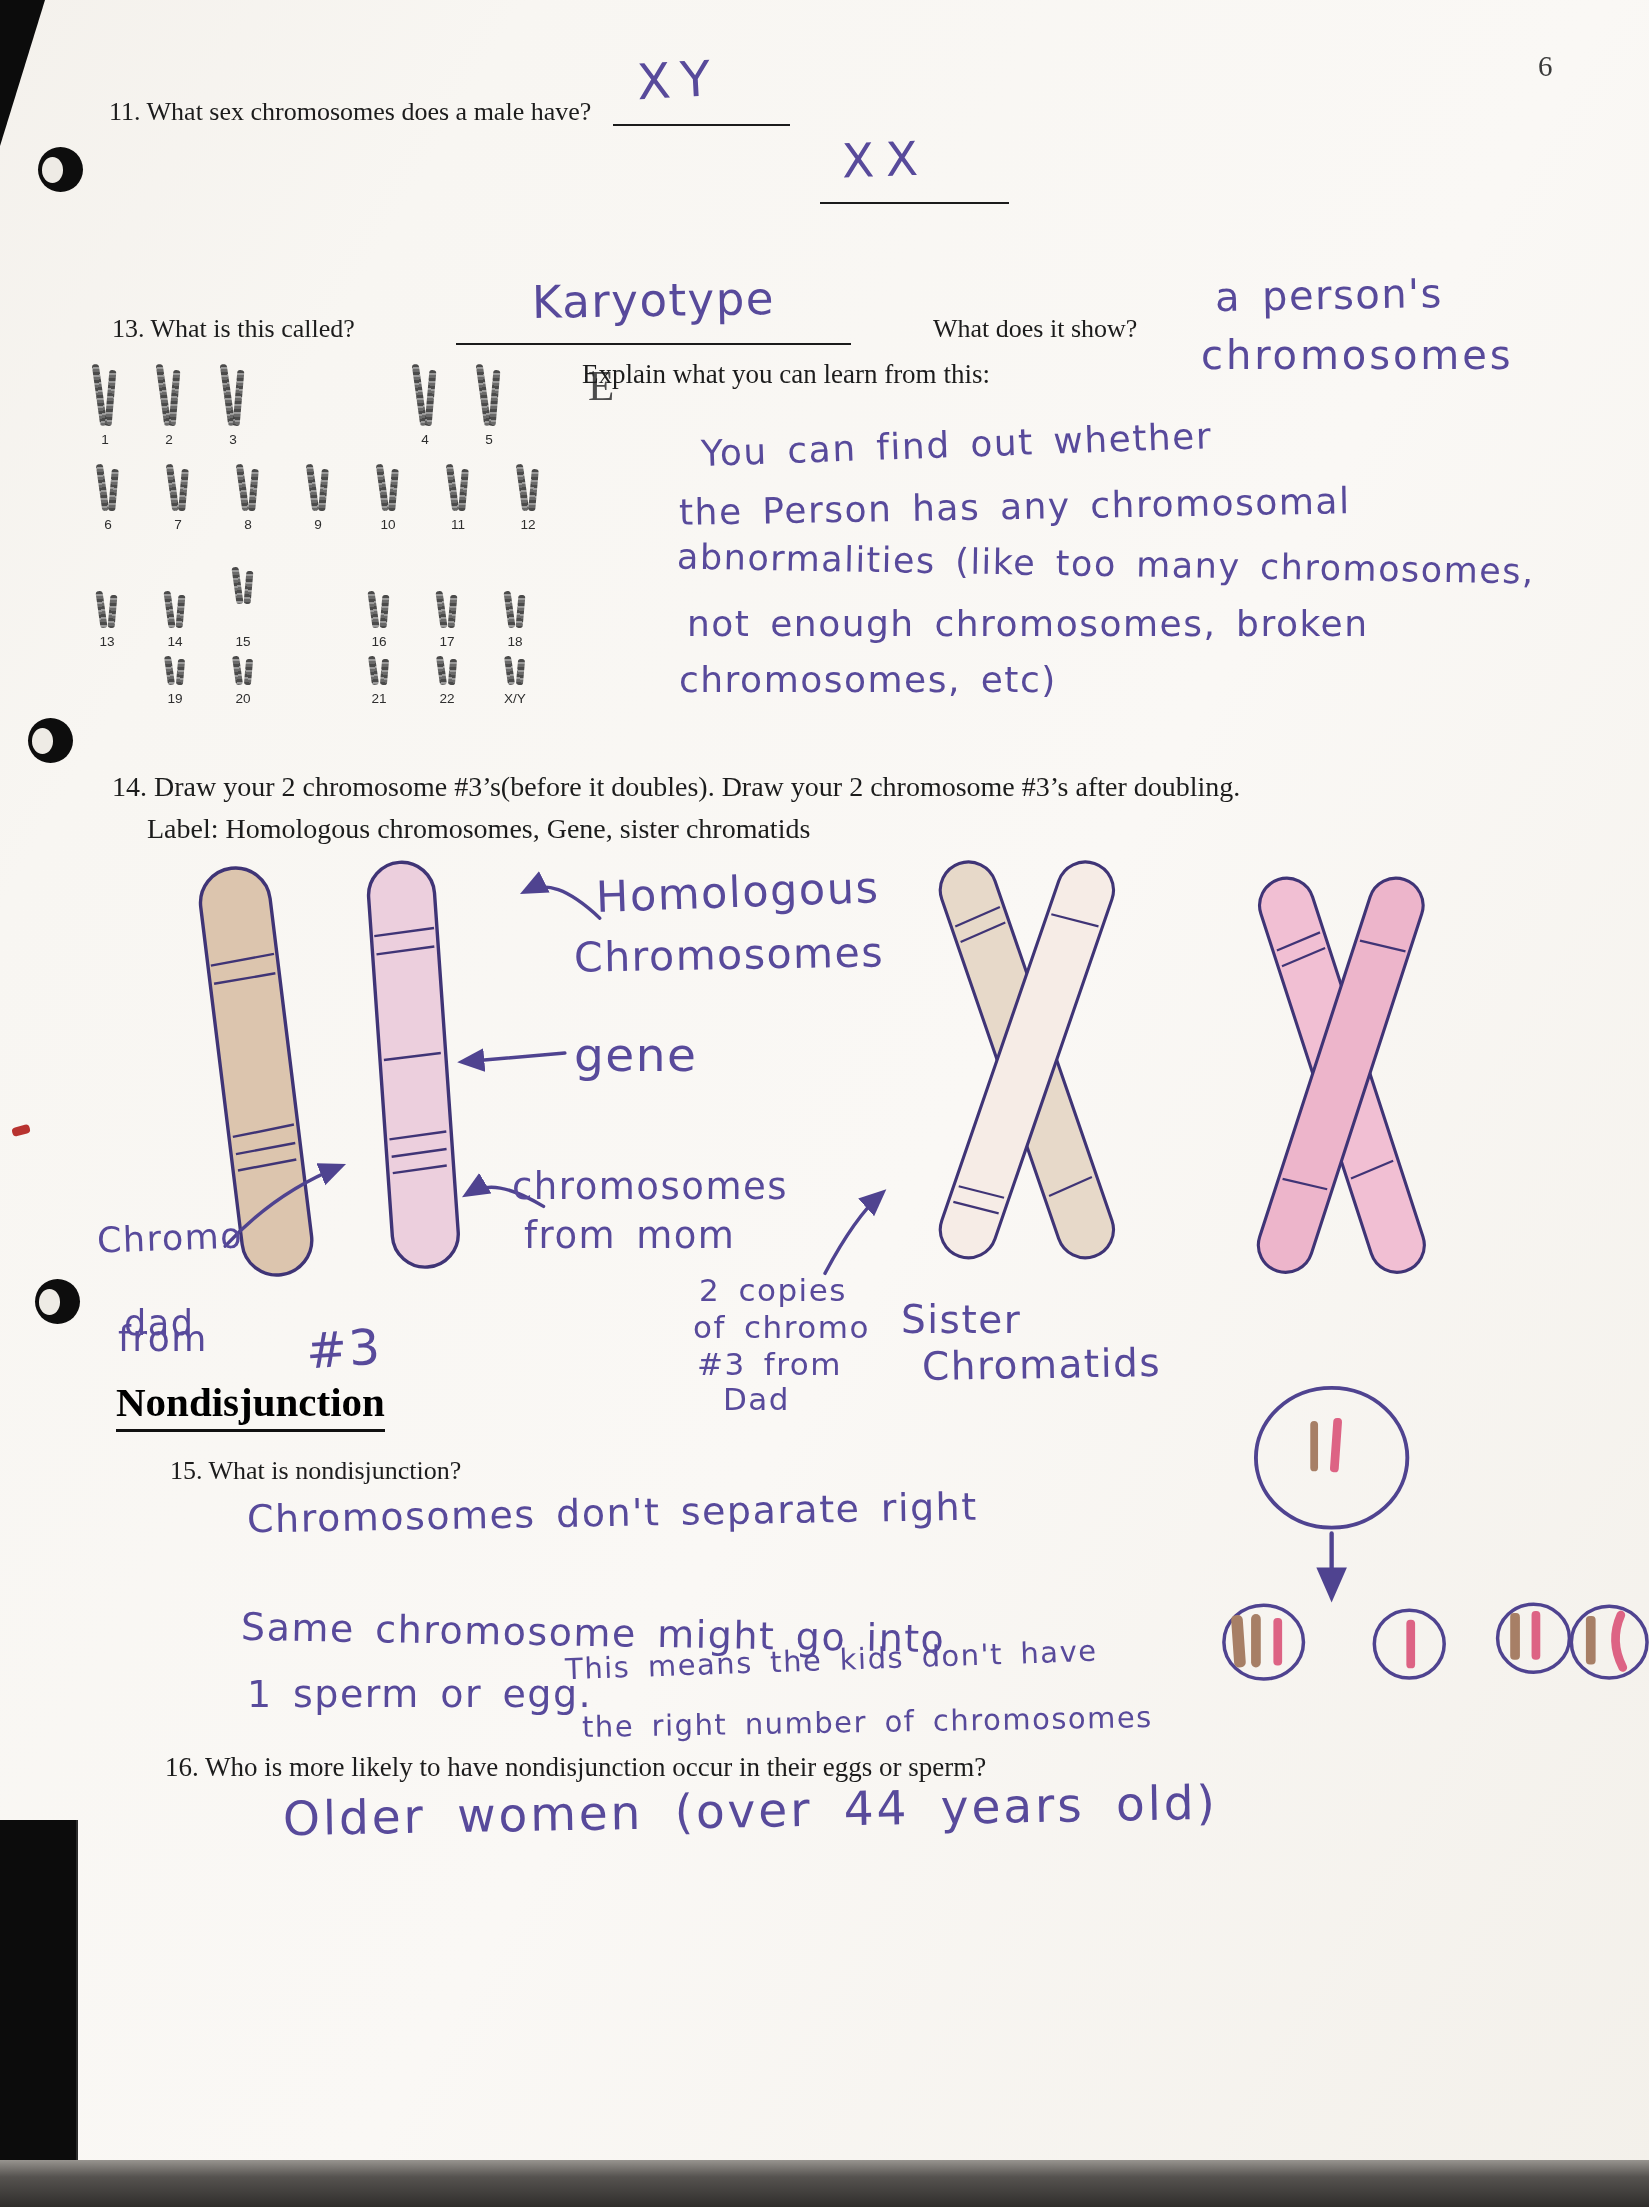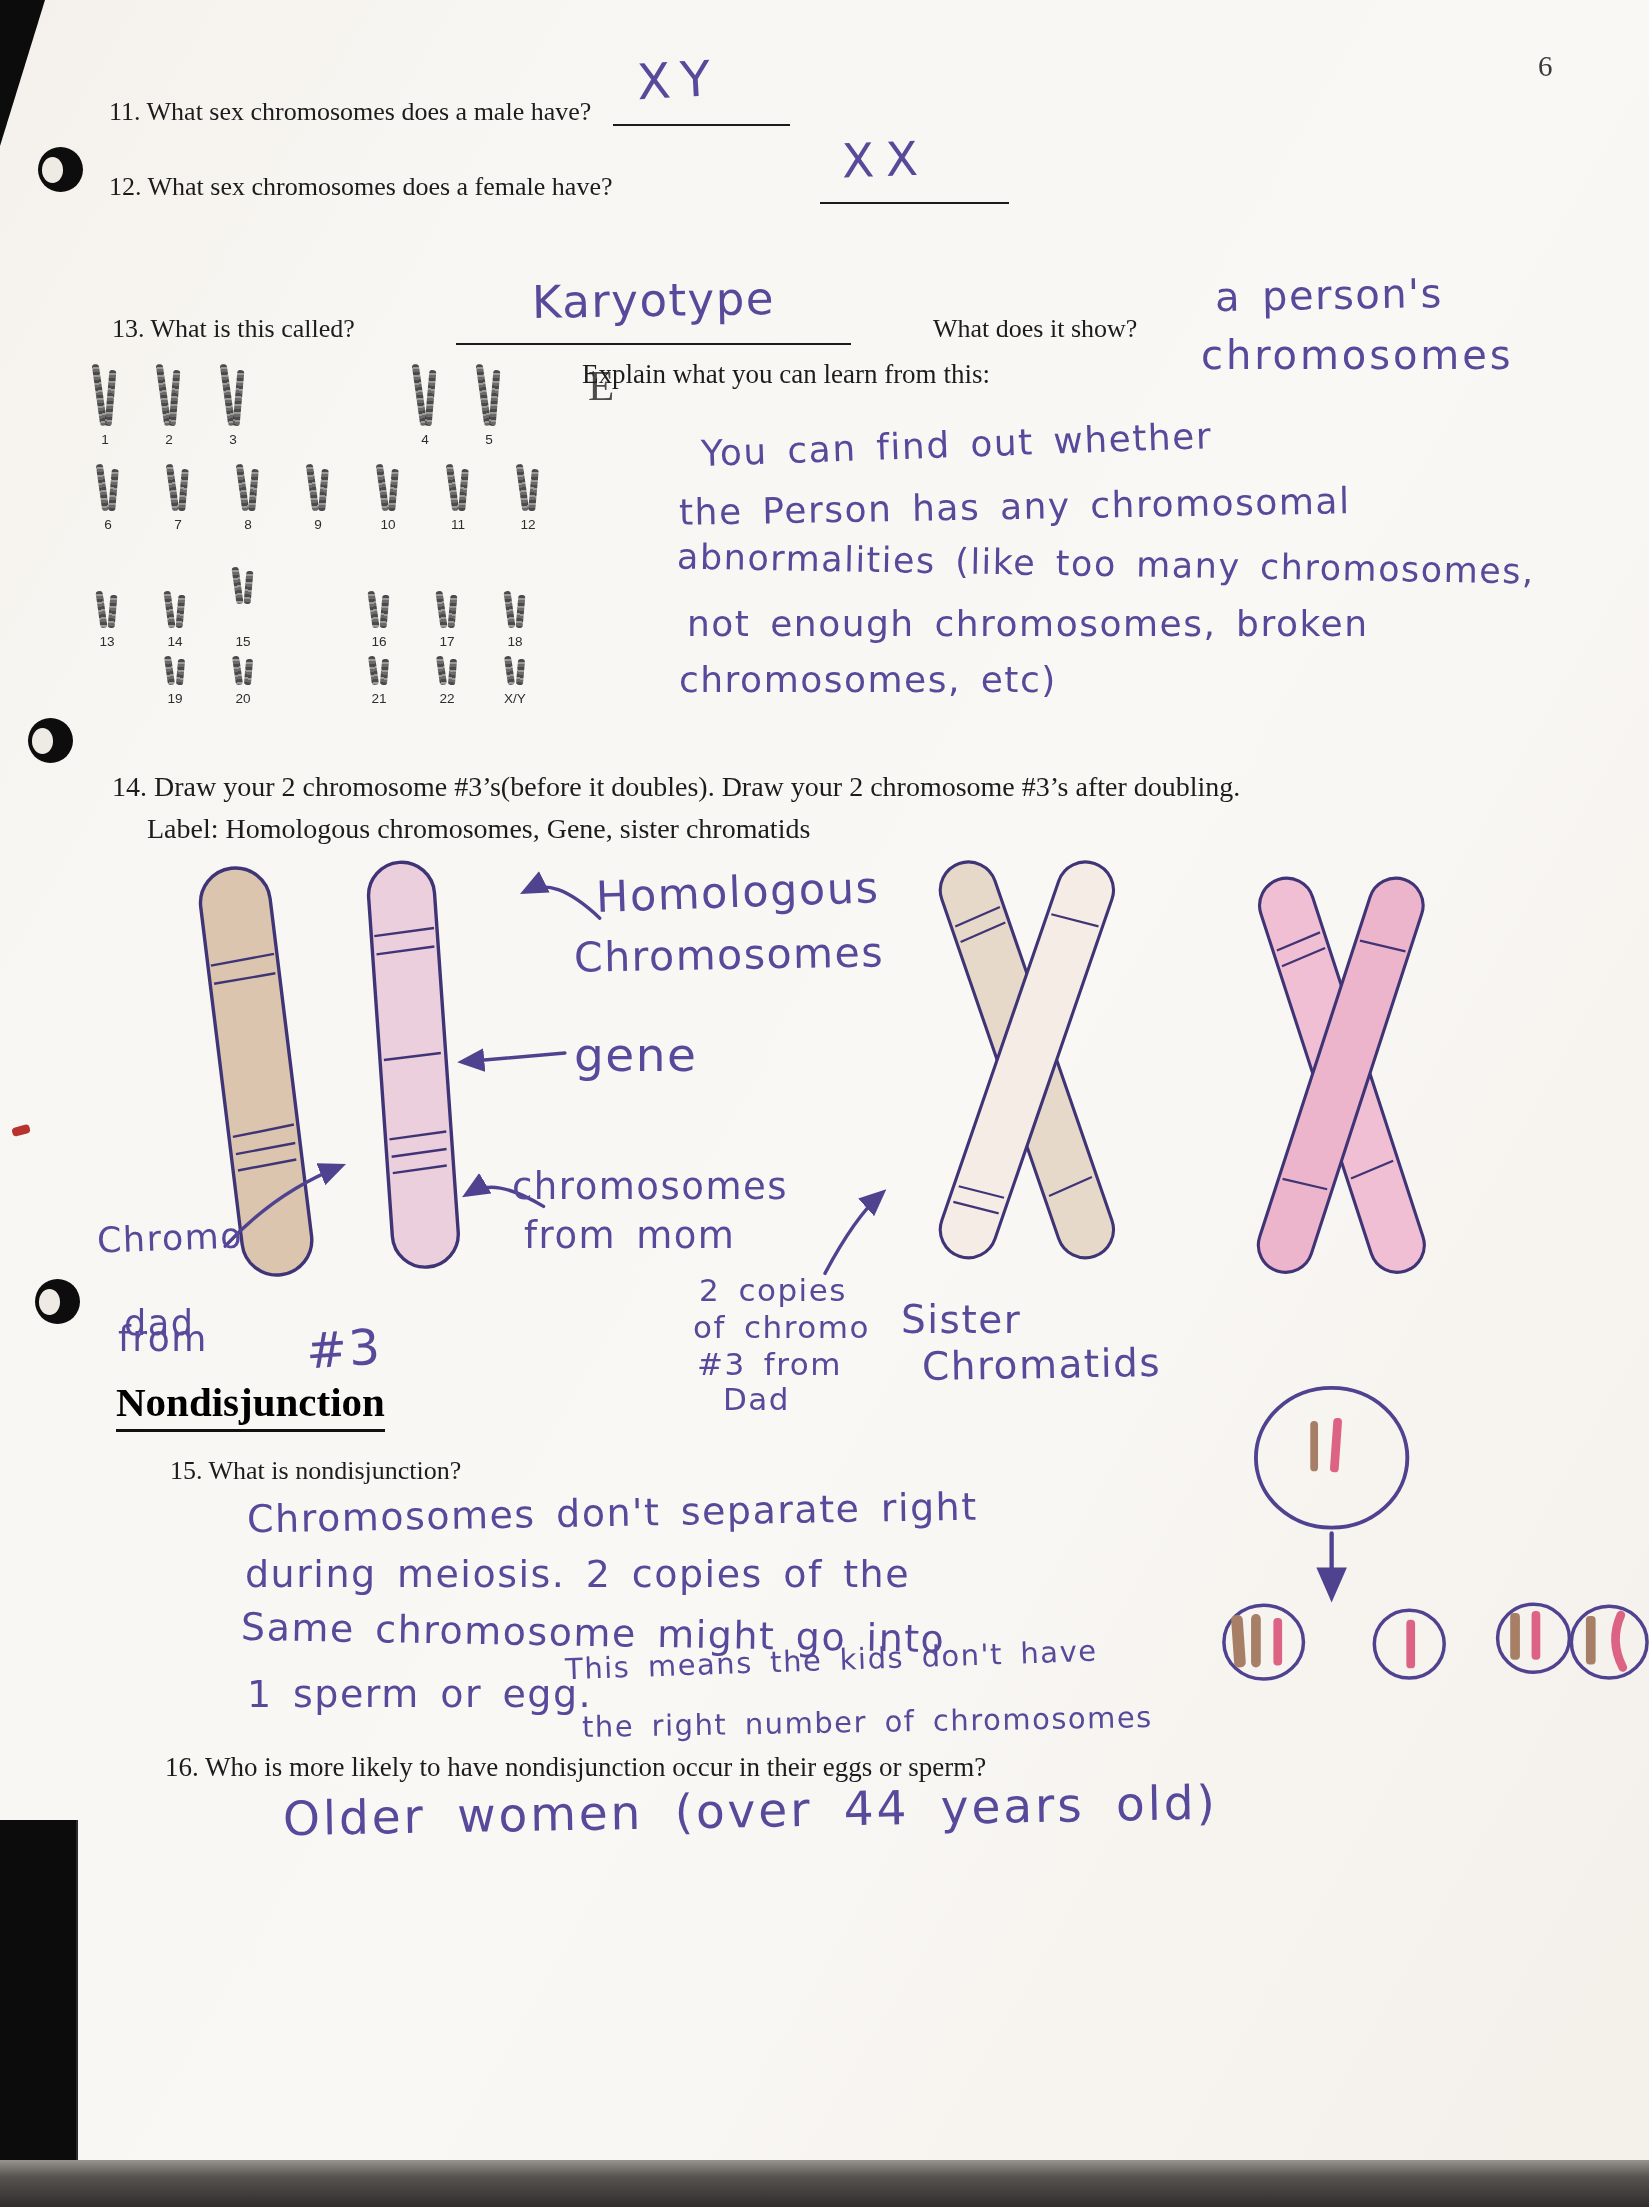--- a/index.html
+++ b/index.html
@@ -135,21 +135,20 @@
   <div class="abs hole" style="left:35px;top:1279px;">
       <div class="hole-lite"></div>
     </div>
 
   <div class="abs p" style="left:1538px;top:50px;font-size:29px;color:#3a3a3a;">6</div>
 
   <div class="abs p" style="left:109px;top:97px;font-size:26px;">11. What sex chromosomes does a male have?</div>
   <div class="abs blank" style="left:613px;top:68px;width:177px;height:56px;"></div>
   <div class="abs hw" style="left:637px;top:56px;font-size:49px;letter-spacing:9.7px;transform:rotate(-3deg);">XY</div>
 
-  <div class="abs p" style="left:109px;top:172px;font-size:26px;">12. What sex chromosomes does a female have?</div>
   <div class="abs blank" style="left:820px;top:146px;width:189px;height:56px;"></div>
   <div class="abs hw" style="left:842px;top:136px;font-size:47px;letter-spacing:11.6px;transform:rotate(-2deg);">XX</div>
 
   <div class="abs p" style="left:112px;top:314px;font-size:26px;">13. What is this called?</div>
   <div class="abs blank" style="left:456px;top:283px;width:395px;height:60px;"></div>
   <div class="abs hw" style="left:532px;top:278px;font-size:45px;transform:rotate(-1deg);">Karyotype</div>
   <div class="abs p" style="left:933px;top:314px;font-size:26px;">What does it show?</div>
   <div class="abs hw" style="left:1215px;top:275px;font-size:40px;transform:rotate(-1deg);">a person's</div>
   <div class="abs hw" style="left:1201px;top:335px;font-size:40px;letter-spacing:2.9px;">chromosomes</div>
 
@@ -355,21 +354,20 @@
   <div class="abs hw" style="left:693px;top:1312px;font-size:31px;">of chromo</div>
   <div class="abs hw" style="left:697px;top:1349px;font-size:31px;">#3 from</div>
   <div class="abs hw" style="left:723px;top:1384px;font-size:31px;">Dad</div>
   <div class="abs hw" style="left:901px;top:1300px;font-size:39px;">Sister</div>
   <div class="abs hw" style="left:922px;top:1345px;font-size:39px;transform:rotate(-1deg);">Chromatids</div>
 
   <div class="abs heading" style="left:116px;top:1378px;font-size:41px;">Nondisjunction</div>
 
   <div class="abs p" style="left:170px;top:1456px;font-size:26px;">15. What is nondisjunction?</div>
   <div class="abs hw" style="left:247px;top:1494px;font-size:38px;transform:rotate(-1deg);">Chromosomes don't separate right</div>
-  <div class="abs hw" style="left:245px;top:1555px;font-size:38px;">during meiosis. 2 copies of the</div>
   <div class="abs hw" style="left:241px;top:1614px;font-size:38px;transform:rotate(1deg);">Same chromosome might go into</div>
   <div class="abs hw" style="left:247px;top:1675px;font-size:38px;">1 sperm or egg.</div>
   <div class="abs hw" style="left:565px;top:1646px;font-size:29px;transform:rotate(-2deg);">This means the kids don't have</div>
   <div class="abs hw" style="left:582px;top:1708px;font-size:29px;transform:rotate(-1deg);">the right number of chromosomes</div>
 
   <div class="abs p" style="left:165px;top:1752px;font-size:27px;">16. Who is more likely to have nondisjunction occur in their eggs or sperm?</div>
   <div class="abs hw" style="left:283px;top:1787px;font-size:47px;letter-spacing:2.9px;word-spacing:13.6px;transform:rotate(-1deg);">Older women (over 44 years old)</div>
 
 </div>
 

